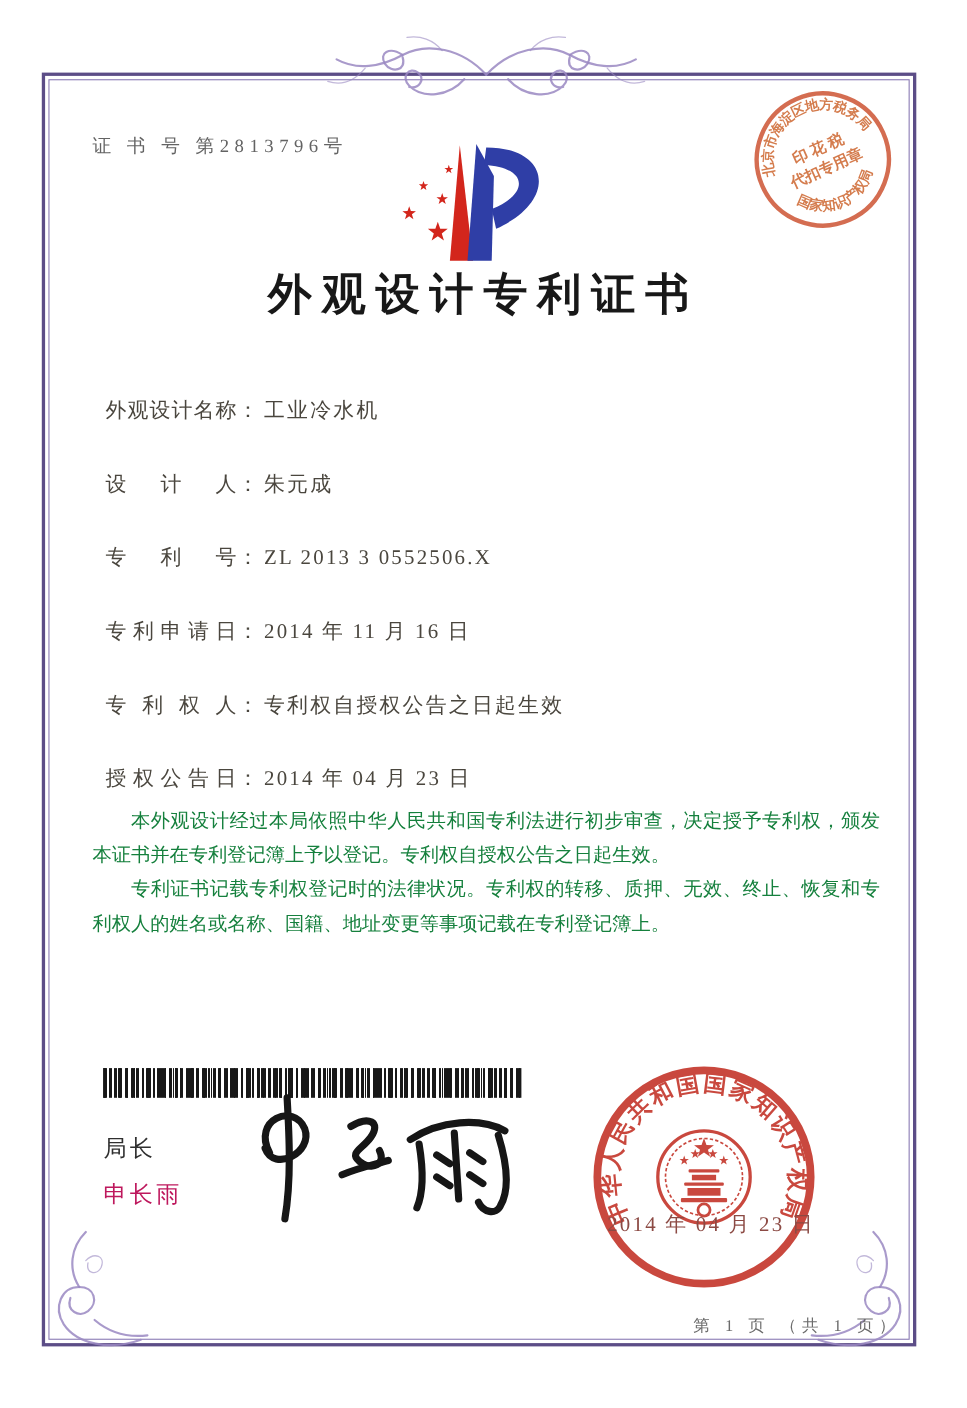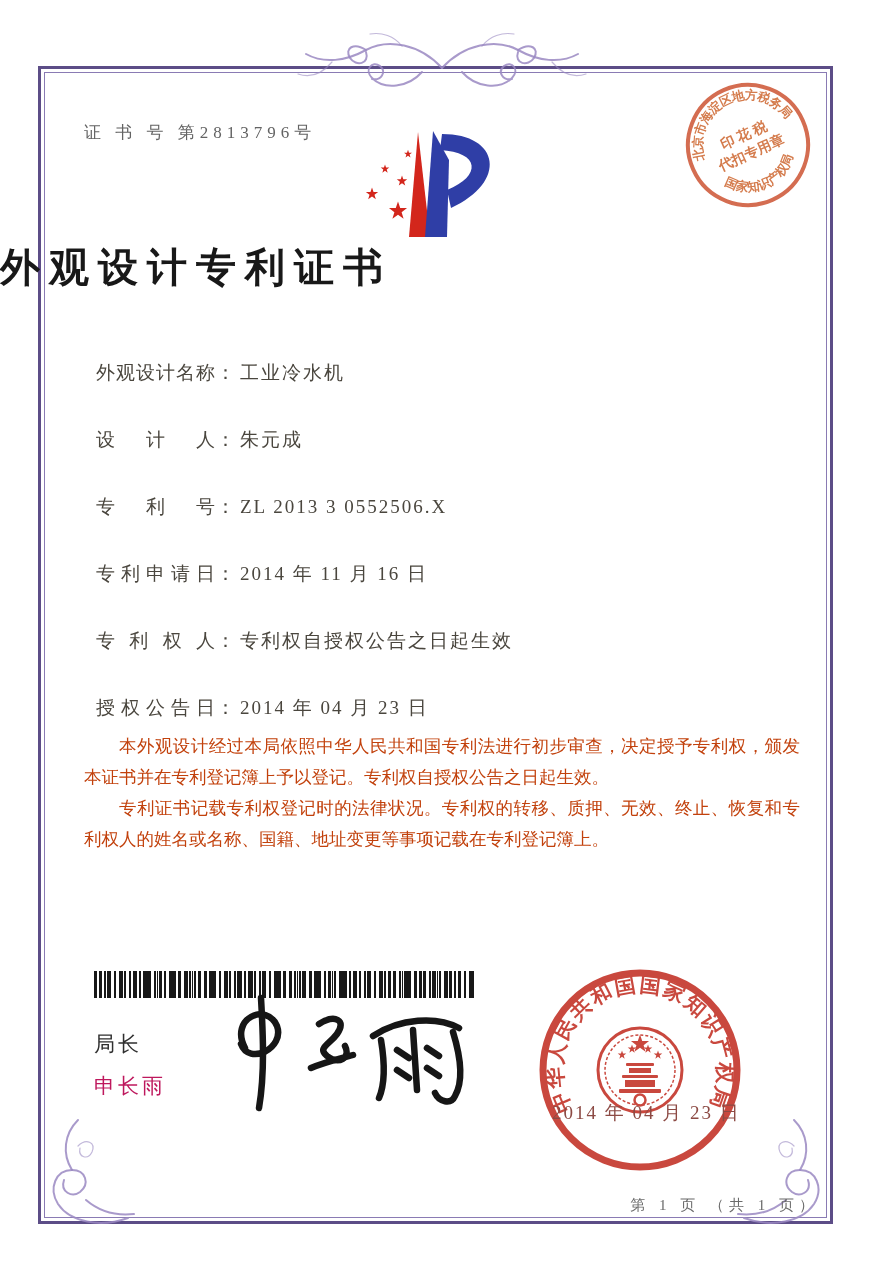--- a/index.html
+++ b/index.html
@@ -15,32 +15,32 @@
     border:3px solid #5c4d87;}
   .frame-inner{position:absolute;inset:3px;border:1px solid #8a7bb4;}
 
   .ornament{position:absolute;pointer-events:none;}
   .ornament path{fill:none;stroke:#9a88c2;stroke-width:2;stroke-linecap:round;opacity:.85;}
   .ornament .thin{stroke-width:1.2;opacity:.6;}
 
   
   .cert-no{position:absolute;left:84px;top:110px;font-size:17px;letter-spacing:5px;color:#636363;margin-top:11px;}
   .logo{position:absolute;left:352px;top:128px;}
-  .title{position:absolute;left:0;right:0;top:240px;text-align:left;
+  .title{position:absolute;left:0;right:0;top:240px;text-align:center;
     font-size:40px;font-weight:600;letter-spacing:9px;color:#181818;}
 
   
   .fields{position:absolute;left:96px;top:360px;width:640px;color:#4a463e;}
   .field{height:67px;font-size:19px;letter-spacing:1px;white-space:nowrap;}
   .fld-label{display:inline-block;width:120px;text-align:justify;text-align-last:justify;}
   .fld-colon{display:inline-block;margin-right:4px;}
   .fld-value{letter-spacing:2px;}
 
   
-  .body-text{position:absolute;left:84px;top:731px;width:716px;color:#c2410c;
+  .body-text{position:absolute;left:84px;top:731px;width:716px;color:#15803d;
     font-size:17.5px;line-height:31px;text-align:justify;}
   .body-text p{margin:0;text-indent:2em;}
 
   
   .barcode{position:absolute;left:94px;top:971px;width:380px;height:27px;
     background:
       repeating-linear-gradient(90deg,#181818 0 2px,transparent 2px 5px),
       repeating-linear-gradient(90deg,#181818 0 1px,transparent 1px 7px),
       repeating-linear-gradient(90deg,#181818 0 3px,transparent 3px 13px);
   }

